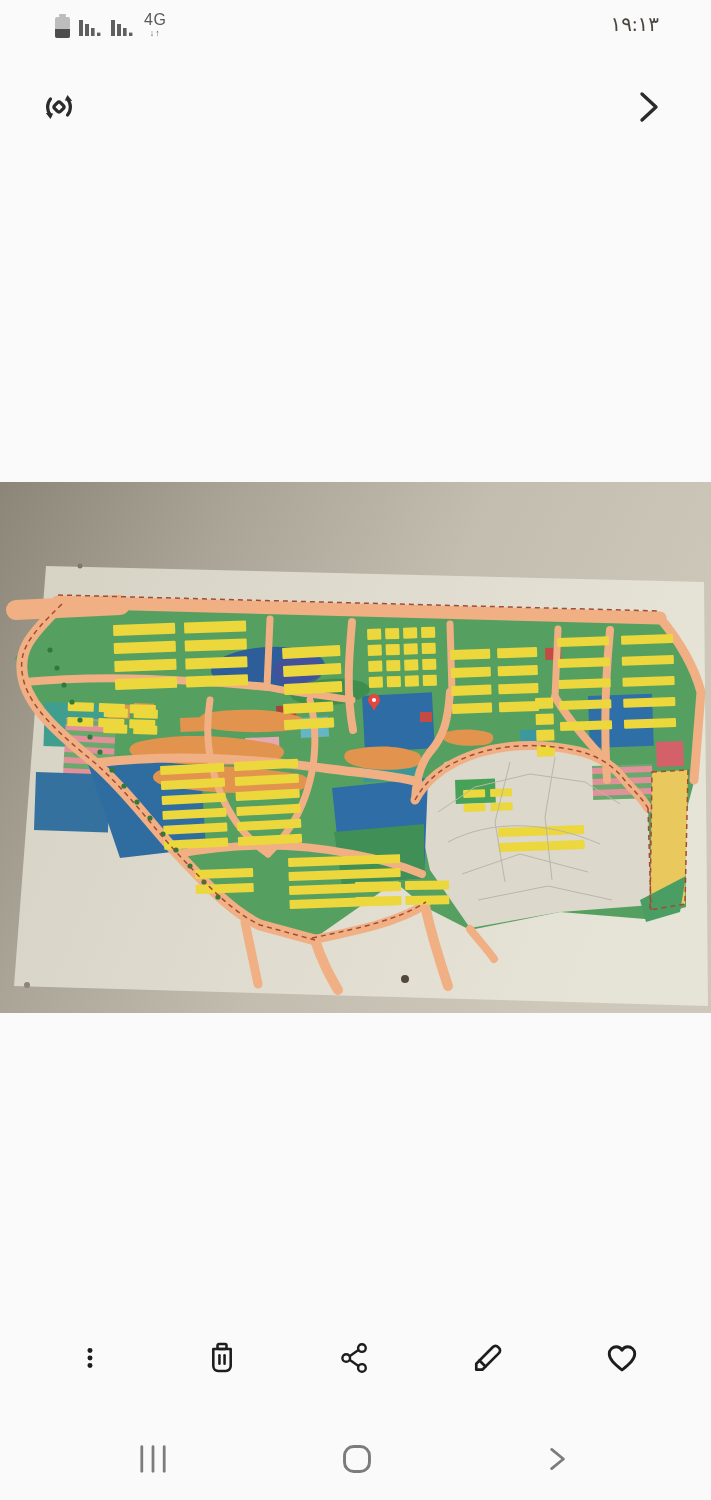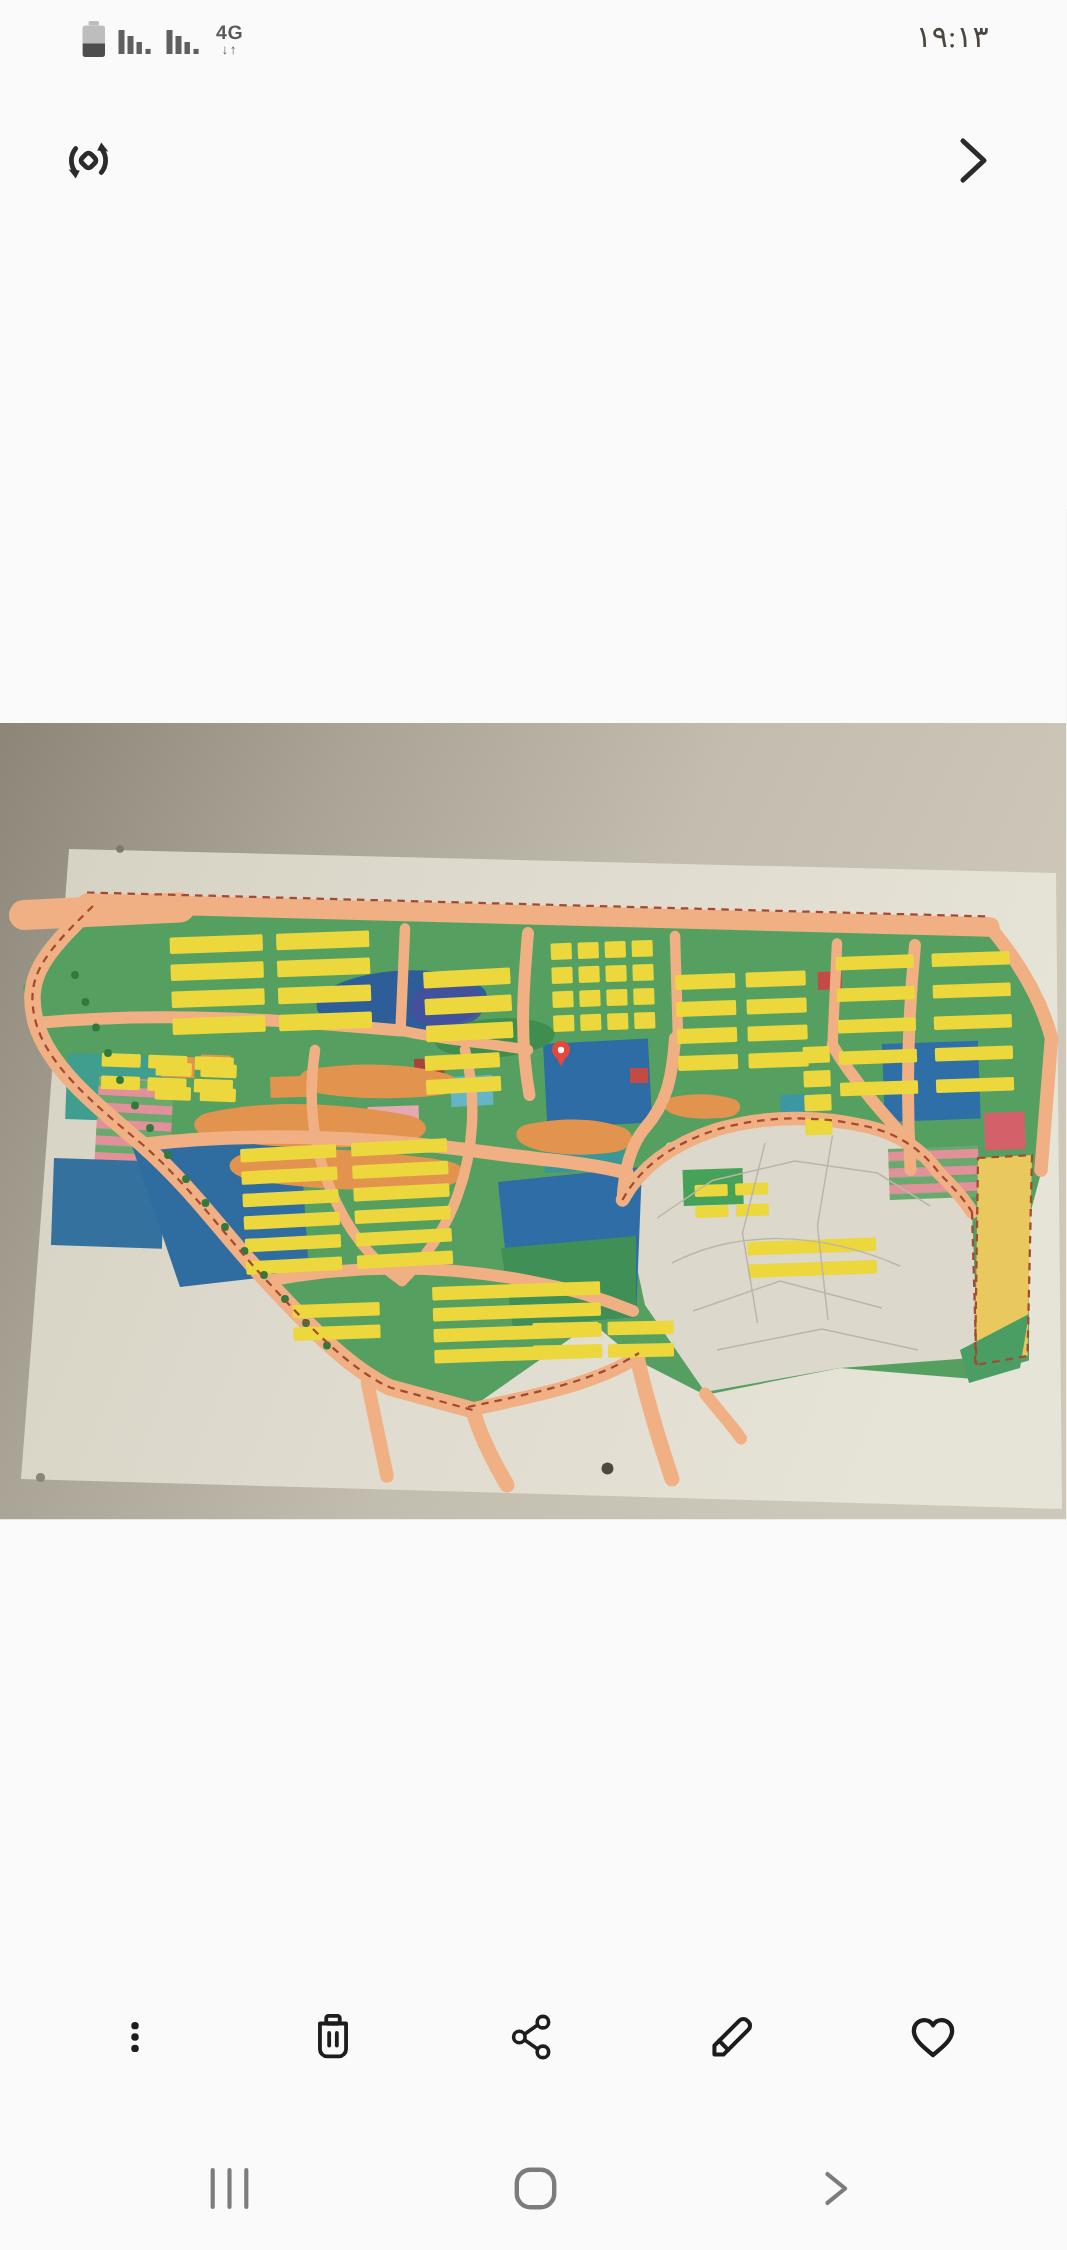--- a/index.html
+++ b/index.html
@@ -7,21 +7,21 @@
   .screen{position:relative;width:711px;height:1500px;background:var(--bg,#fafafa);overflow:hidden;margin:0 auto;}
   
   .status-bar{position:absolute;top:0;left:0;right:0;height:48px;}
   .sb-left{position:absolute;left:55px;top:14px;display:flex;align-items:flex-end;gap:8px;height:24px;}
   .battery{position:relative;width:15px;height:24px;display:inline-block;}
   .battery .cap{position:absolute;top:0;left:4px;width:7px;height:3px;background:#bdbdbd;border-radius:1px;}
   .battery .body{position:absolute;top:3px;left:0;width:15px;height:21px;background:#bdbdbd;border-radius:2px;overflow:hidden;display:block;}
   .battery .fill{position:absolute;bottom:0;left:0;width:100%;height:42%;background:#4d4d4d;display:block;}
   .signal{display:block;}
   .net4g{display:flex;flex-direction:column;align-items:center;line-height:1;margin-left:2px;color:#5a5a5a;}
-  .net4g b{font-size:13px;font-weight:bold;letter-spacing:.5px;}
+  .net4g b{font-size:16px;font-weight:normal;letter-spacing:.5px;}
   .net4g i{font-style:normal;font-size:9px;margin-top:1px;letter-spacing:1px;}
   .sb-time{position:absolute;right:52px;top:12px;font-size:20px;color:var(--time,#4b463f);font-family:Liberation Serif, serif;}
   
   .icon-btn{position:absolute;background:none;border:none;padding:0;cursor:pointer;display:flex;align-items:center;justify-content:center;}
   .rotate-btn{left:34px;top:82px;width:50px;height:50px;color:#2b2b2b;}
   .next-btn{left:624px;top:82px;width:50px;height:50px;color:#2b2b2b;}
   
   .photo{position:absolute;left:0;top:482px;width:711px;height:531px;margin:0;padding:0;cursor:pointer;}
   .photo svg{display:block;width:711px;height:531px;}
   

